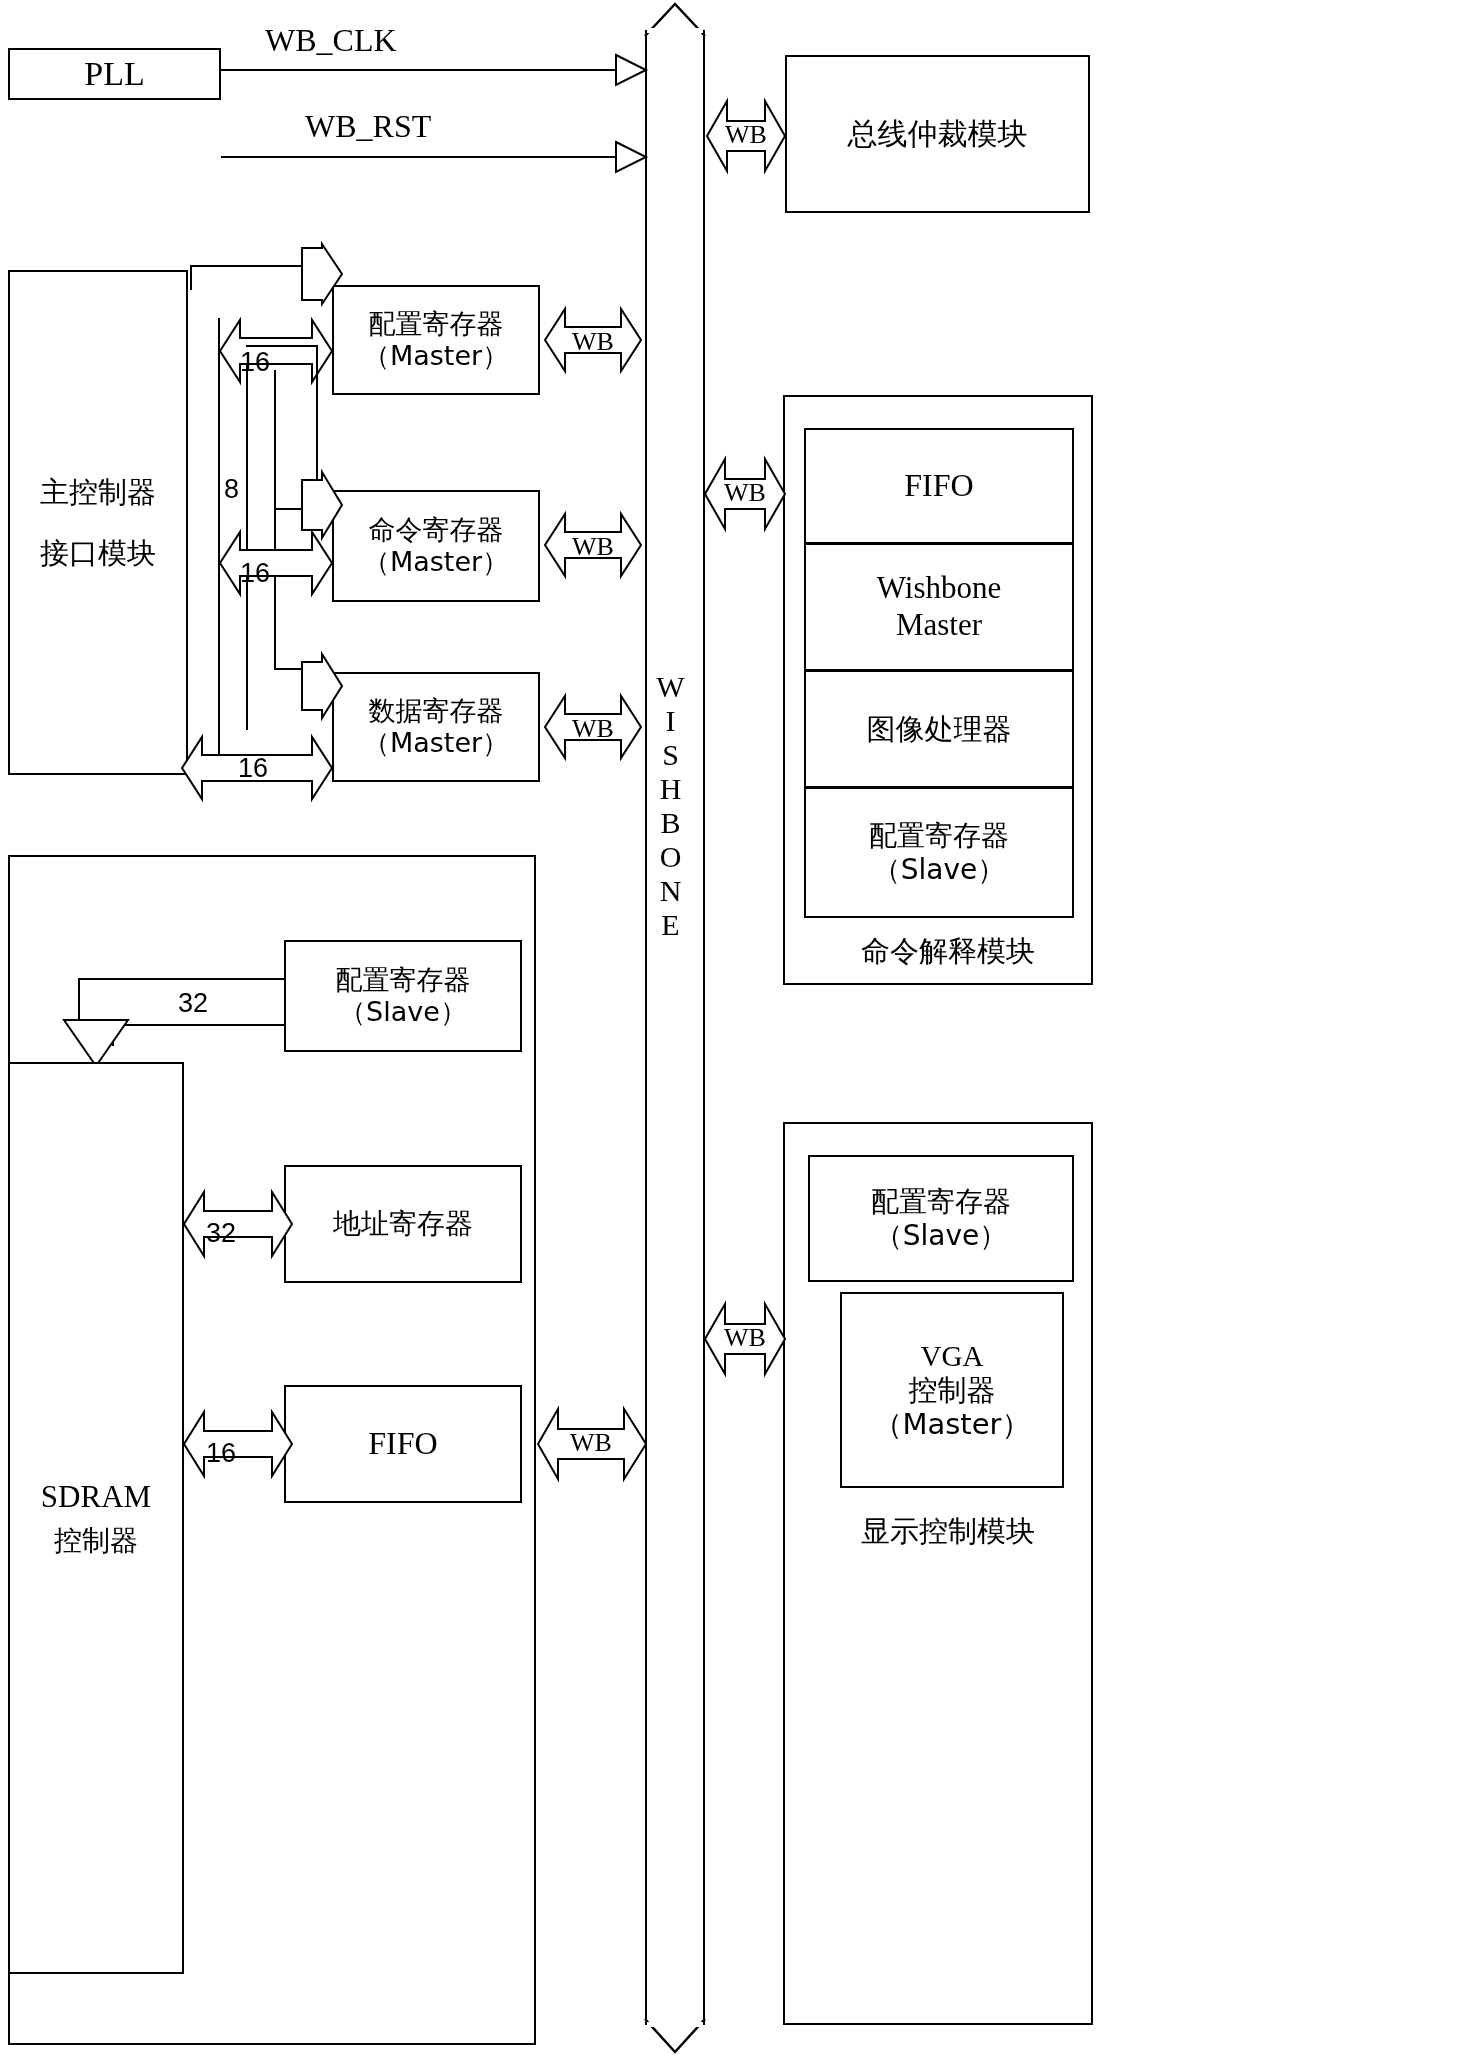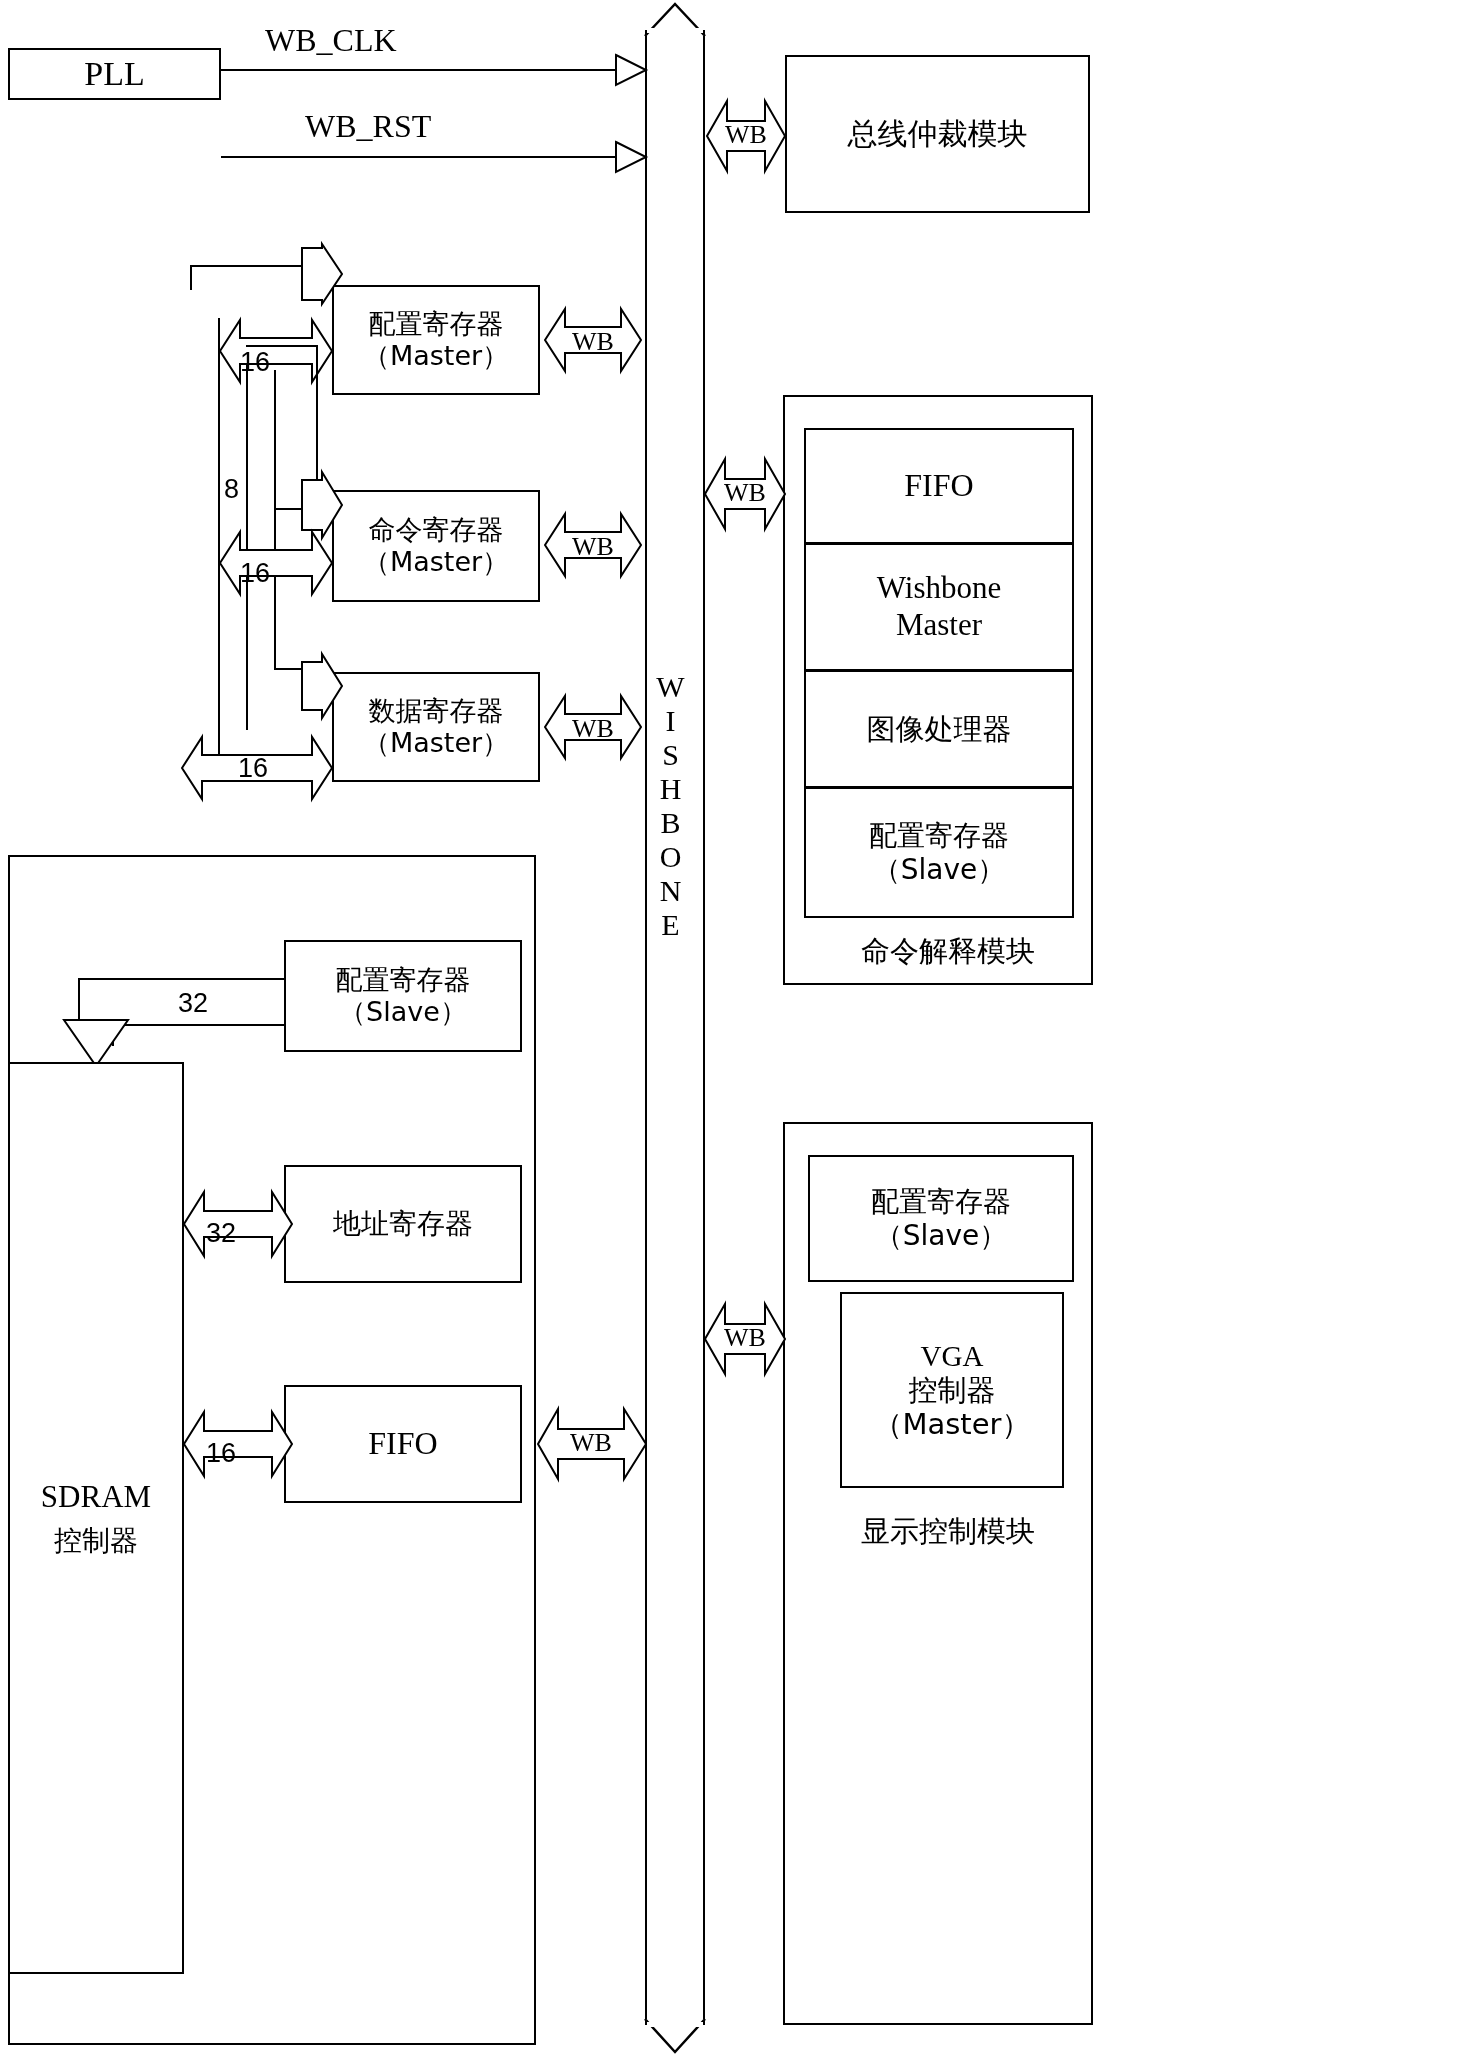--- a/index.html
+++ b/index.html
@@ -107,20 +107,24 @@
     <span class="ln zh">总线仲裁模块</span>
   </div>
 
   <div class="arw" style="left:705px; top:97px; width:82px; height:78px;">
     <svg width="82" height="78" viewBox="0 0 82 78">
       <polygon points="2,39 22,4 22,24 60,24 60,4 80,39 60,74 60,54 22,54 22,74" fill="#fff" stroke="#000" stroke-width="2"></polygon>
     </svg>
   </div>
   <div class="arwlbl" style="left:714px; top:120px; width:64px; font-size:26px;">WB</div>
 
+  <div class="box" style="left:8px; top:270px; width:180px; height:505px; font-size:29px; justify-content:center;">
+    <span class="ln zh" style="margin-bottom:26px;">主控制器</span>
+    <span class="ln zh">接口模块</span>
+  </div>
 
   <div class="vline" style="left:190px; top:265px; height:25px;"></div>
   <div class="vline" style="left:218px; top:318px; height:290px;"></div>
   <div class="vline" style="left:246px; top:345px; height:385px;"></div>
   <div class="vline" style="left:274px; top:370px; height:300px;"></div>
   <div class="vline" style="left:218px; top:588px; height:185px;"></div>
 
   <div class="box" style="left:332px; top:285px; width:208px; height:110px; font-size:27px;">
     <span class="ln zh">配置寄存器</span>
     <span class="ln zh">（Master）</span>

